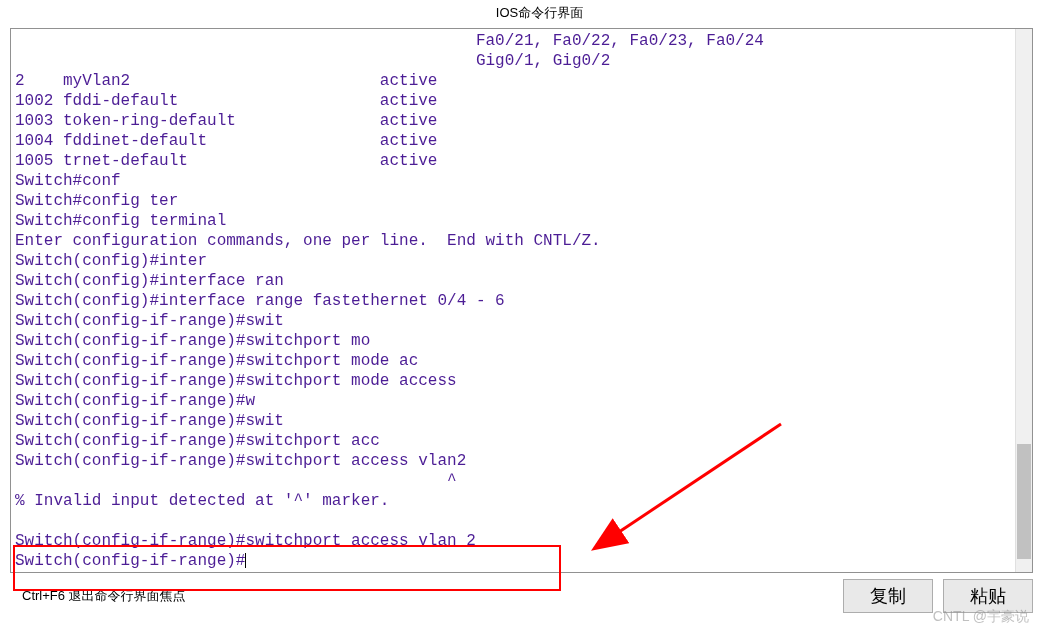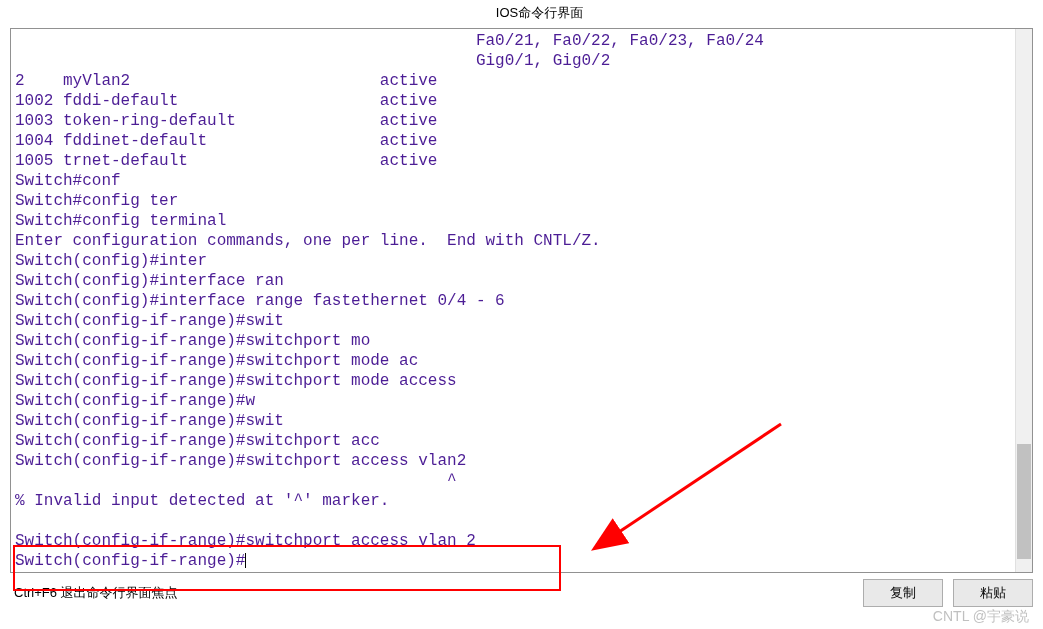--- a/index.html
+++ b/index.html
@@ -59,27 +59,27 @@
       height: 46px;
       pointer-events: none;
     }
     .arrow {
       position: absolute;
       pointer-events: none;
     }
     .footer {
       display: flex;
       align-items: center;
-      padding: 6px 10px 0 14px;
+      padding: 6px 10px 0 22px;
       font-size: 13px;
     }
     .footer-label { flex: 0 0 auto; }
     .footer-spacer { flex: 1; }
     .btn {
-      font-size: 13px;
+      font-size: 18px;
       padding: 4px 26px;
       margin-left: 10px;
       background: #e9e9e9;
       border: 1px solid #adadad;
       cursor: pointer;
     }
     .watermark {
       position: absolute;
       right: 14px;
       bottom: 3px;

